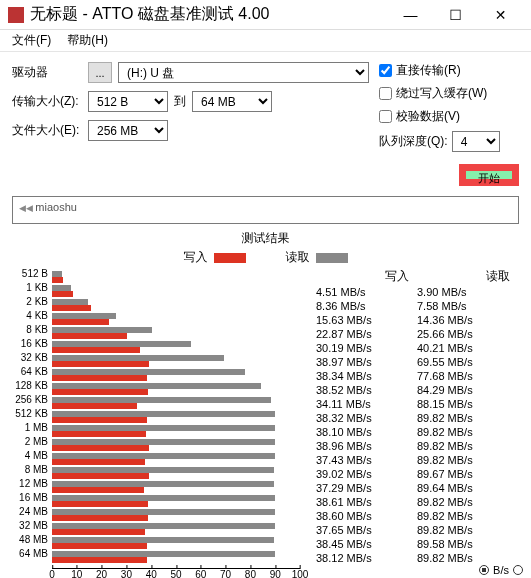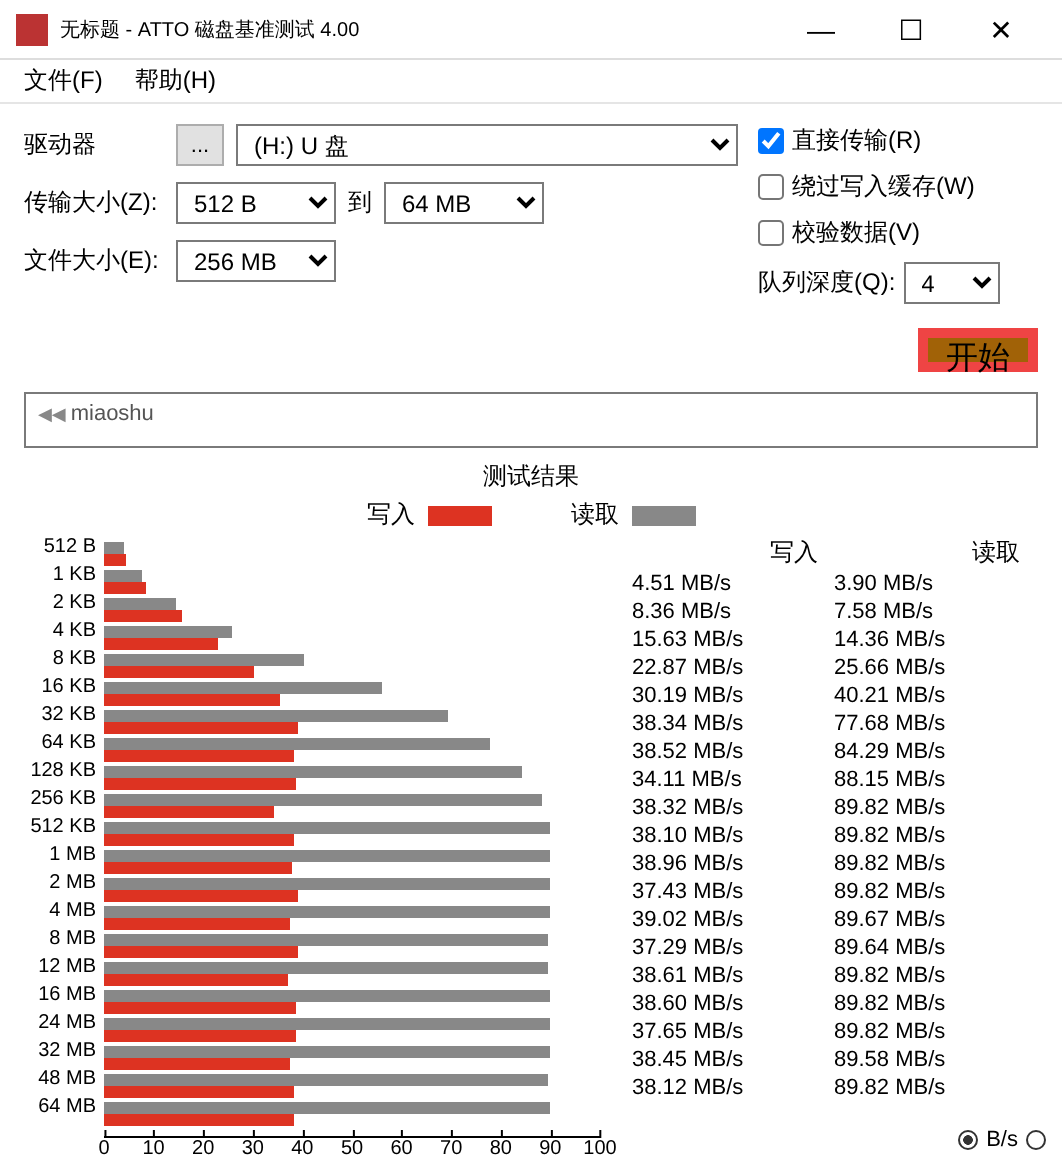--- a/index.html
+++ b/index.html
@@ -1,36 +1,36 @@
 <!DOCTYPE html>
 <html><head>
 <meta charset="utf-8">
 <style>
 * { box-sizing: border-box; margin: 0; padding: 0; font-family: "Microsoft YaHei", "Segoe UI", Tahoma, sans-serif; }
 body { background: #fff; width: 531px; height: 578px; overflow: hidden; font-size: 12px; }
 .titlebar { height: 30px; background: #fff; border-bottom: 1px solid #ddd; display: flex; align-items: center; padding: 0 8px; }
 .titlebar .icon { width: 16px; height: 16px; background: #b33; display: inline-block; margin-right: 6px; }
-.titlebar .title { flex: 1; font-size: 10px; color: #000; }
+.titlebar .title { flex: 1; font-size: 16px; color: #000; }
 .winbtns { display: flex; }
 .winbtn { width: 45px; height: 30px; display: flex; align-items: center; justify-content: center; color: #000; font-size: 14px; }
 .winbtn.close { color: #000; }
 .menubar { height: 22px; display: flex; align-items: center; padding: 0 4px; border-bottom: 1px solid #e5e5e5; background: #fff; }
 .menuitem { padding: 2px 8px; font-size: 12px; }
 .settings { padding: 10px 12px 6px 12px; display: flex; gap: 10px; }
 .left-set { flex: 1; }
 .right-set { width: 140px; }
 .row { display: flex; align-items: center; margin-bottom: 8px; gap: 6px; }
 .row label { font-size: 12px; min-width: 70px; }
 .btn-browse { width: 24px; height: 21px; border: 1px solid #adadad; background: #e1e1e1; font-size: 11px; }
 .sel-drive { flex: 1; height: 21px; border: 1px solid #7a7a7a; background: #fff; padding: 0 4px; font-size: 12px; }
 .sel-small { width: 80px; height: 21px; border: 1px solid #7a7a7a; background: #fff; padding: 0 4px; font-size: 12px; }
 .sel-tiny { width: 48px; height: 21px; border: 1px solid #7a7a7a; background: #fff; padding: 0 4px; font-size: 12px; }
 .chk { display: flex; align-items: center; gap: 4px; margin-bottom: 6px; font-size: 12px; }
 .chk input { width: 13px; height: 13px; }
-.btn-start { width: 60px; height: 22px; border: 5px solid #ef4444; background: #a16207; font-size: 16px; float: right; margin-top: 4px; }
+.btn-start { width: 60px; height: 22px; border: 7px solid #ef4444; background: #86efac; font-size: 11px; float: right; margin-top: 4px; }
 .desc-box { margin: 4px 12px 6px 12px; border: 1px solid #7a7a7a; height: 28px; padding: 4px 6px; font-size: 11px; color: #555; position: relative; }
 .desc-box::before { content:"◀◀ "; color:#888; font-size:9px; }
 .results-title { text-align: center; font-size: 12px; margin: 2px 0; }
 .legend { display: flex; justify-content: center; gap: 40px; font-size: 12px; margin-bottom: 2px; }
 .legend .sw { display: inline-block; width: 32px; height: 10px; vertical-align: middle; margin-left: 6px; }
 .legend .red { background: #d32; }
 .legend .gray { background: #888; }
 .chart-area { display: flex; padding: 0 8px 0 8px; }
 .chart { position: relative; width: 300px; height: 320px; }
 .ylabels { position: absolute; left: 0; top: 0; width: 42px; }
@@ -261,20 +261,24 @@
         </div>
         <div class="trow">
           <div>22.87 MB/s</div>
           <div>25.66 MB/s</div>
         </div>
         <div class="trow">
           <div>30.19 MB/s</div>
           <div>40.21 MB/s</div>
         </div>
         <div class="trow">
+          <div>38.97 MB/s</div>
+          <div>69.55 MB/s</div>
+        </div>
+        <div class="trow">
           <div>38.34 MB/s</div>
           <div>77.68 MB/s</div>
         </div>
         <div class="trow">
           <div>38.52 MB/s</div>
           <div>84.29 MB/s</div>
         </div>
         <div class="trow">
           <div>34.11 MB/s</div>
           <div>88.15 MB/s</div>

